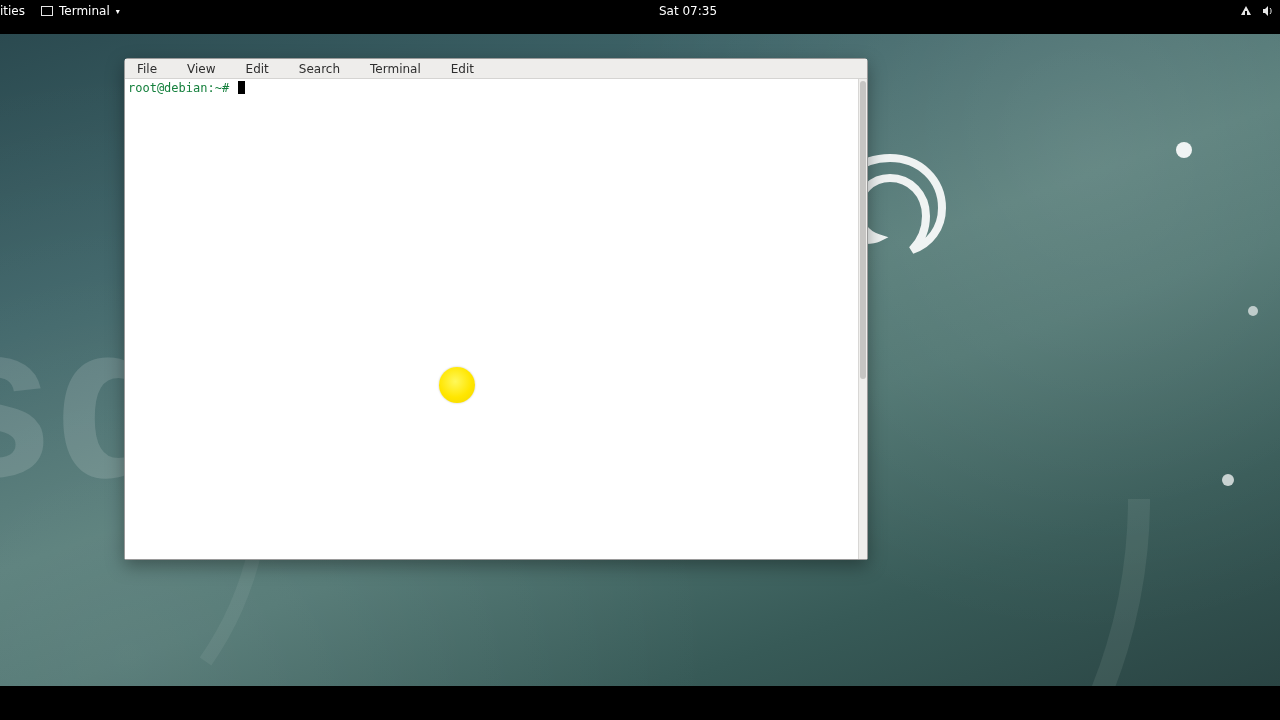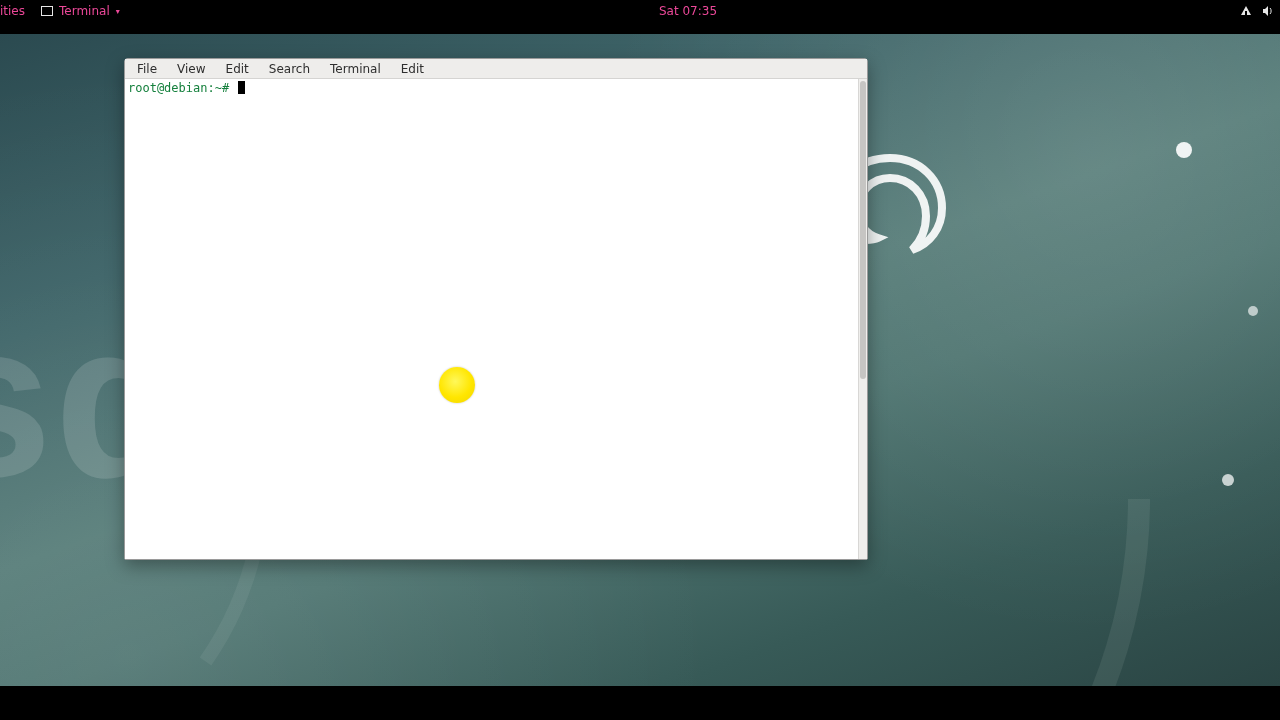--- a/index.html
+++ b/index.html
@@ -53,21 +53,21 @@
 
   
   .debian-swirl {
     position:absolute; left:830px; top:116px; width:120px; height:120px;
     pointer-events:none;
   }
 
   
   .topbar {
     position: absolute; left:0; top:0; width:1280px; height:22px;
-    background:#000; color:#ec4899; font-size:12px;
+    background:#000; color:#ffffff; font-size:12px;
     display:flex; align-items:center;
   }
   .topbar .left { display:flex; align-items:center; gap:4px; padding-left:0; }
   .topbar .activities { padding:0 4px 0 0; }
   .topbar .appslot { display:flex; align-items:center; gap:6px; padding:0 8px; }
   .topbar .appslot .termicon { width:12px; height:10px; border:1px solid #e6e6e6; display:inline-block; }
   .topbar .appslot .caret { font-size:8px; }
   .topbar .center { position:absolute; left:50%; transform:translateX(-50%);margin-left:48px; }
   .topbar .right { margin-left:auto; display:flex; align-items:center; gap:10px; padding-right:6px;}
   .topbar .right .neticon svg, .topbar .right .sndicon svg { display:block; }
@@ -86,21 +86,21 @@
     font-size:12px; color:#3b3b3b;
   }
   .titlebar .title { position:absolute; left:50%; transform:translateX(-50%); font-weight:600;}
   .titlebar .closebtn {
     position:absolute; right:6px; top:4px; width:18px; height:18px;
     display:flex; align-items:center; justify-content:center;
     font-size:13px; color:#3b3b3b; cursor:pointer;
   }
   .menubar {
     height:20px; background:#eeedeb; border-bottom:1px solid #d5d4d2;
-    display:flex; align-items:center; gap:4px; font-size:12px; color:#2e2e2e;
+    display:flex; align-items:center; gap:14px; font-size:12px; color:#2e2e2e;
     padding:0 4px;
   }
   .menubar .mitem { padding:0 8px; cursor:default; }
 
   .termbody {
     flex:1; position:relative; background:#ffffff;
     font-family:"DejaVu Sans Mono","Liberation Mono",monospace;
     font-size:12px; color:#15803d; padding:2px 3px 3px 3px;
     overflow:hidden;
   }

